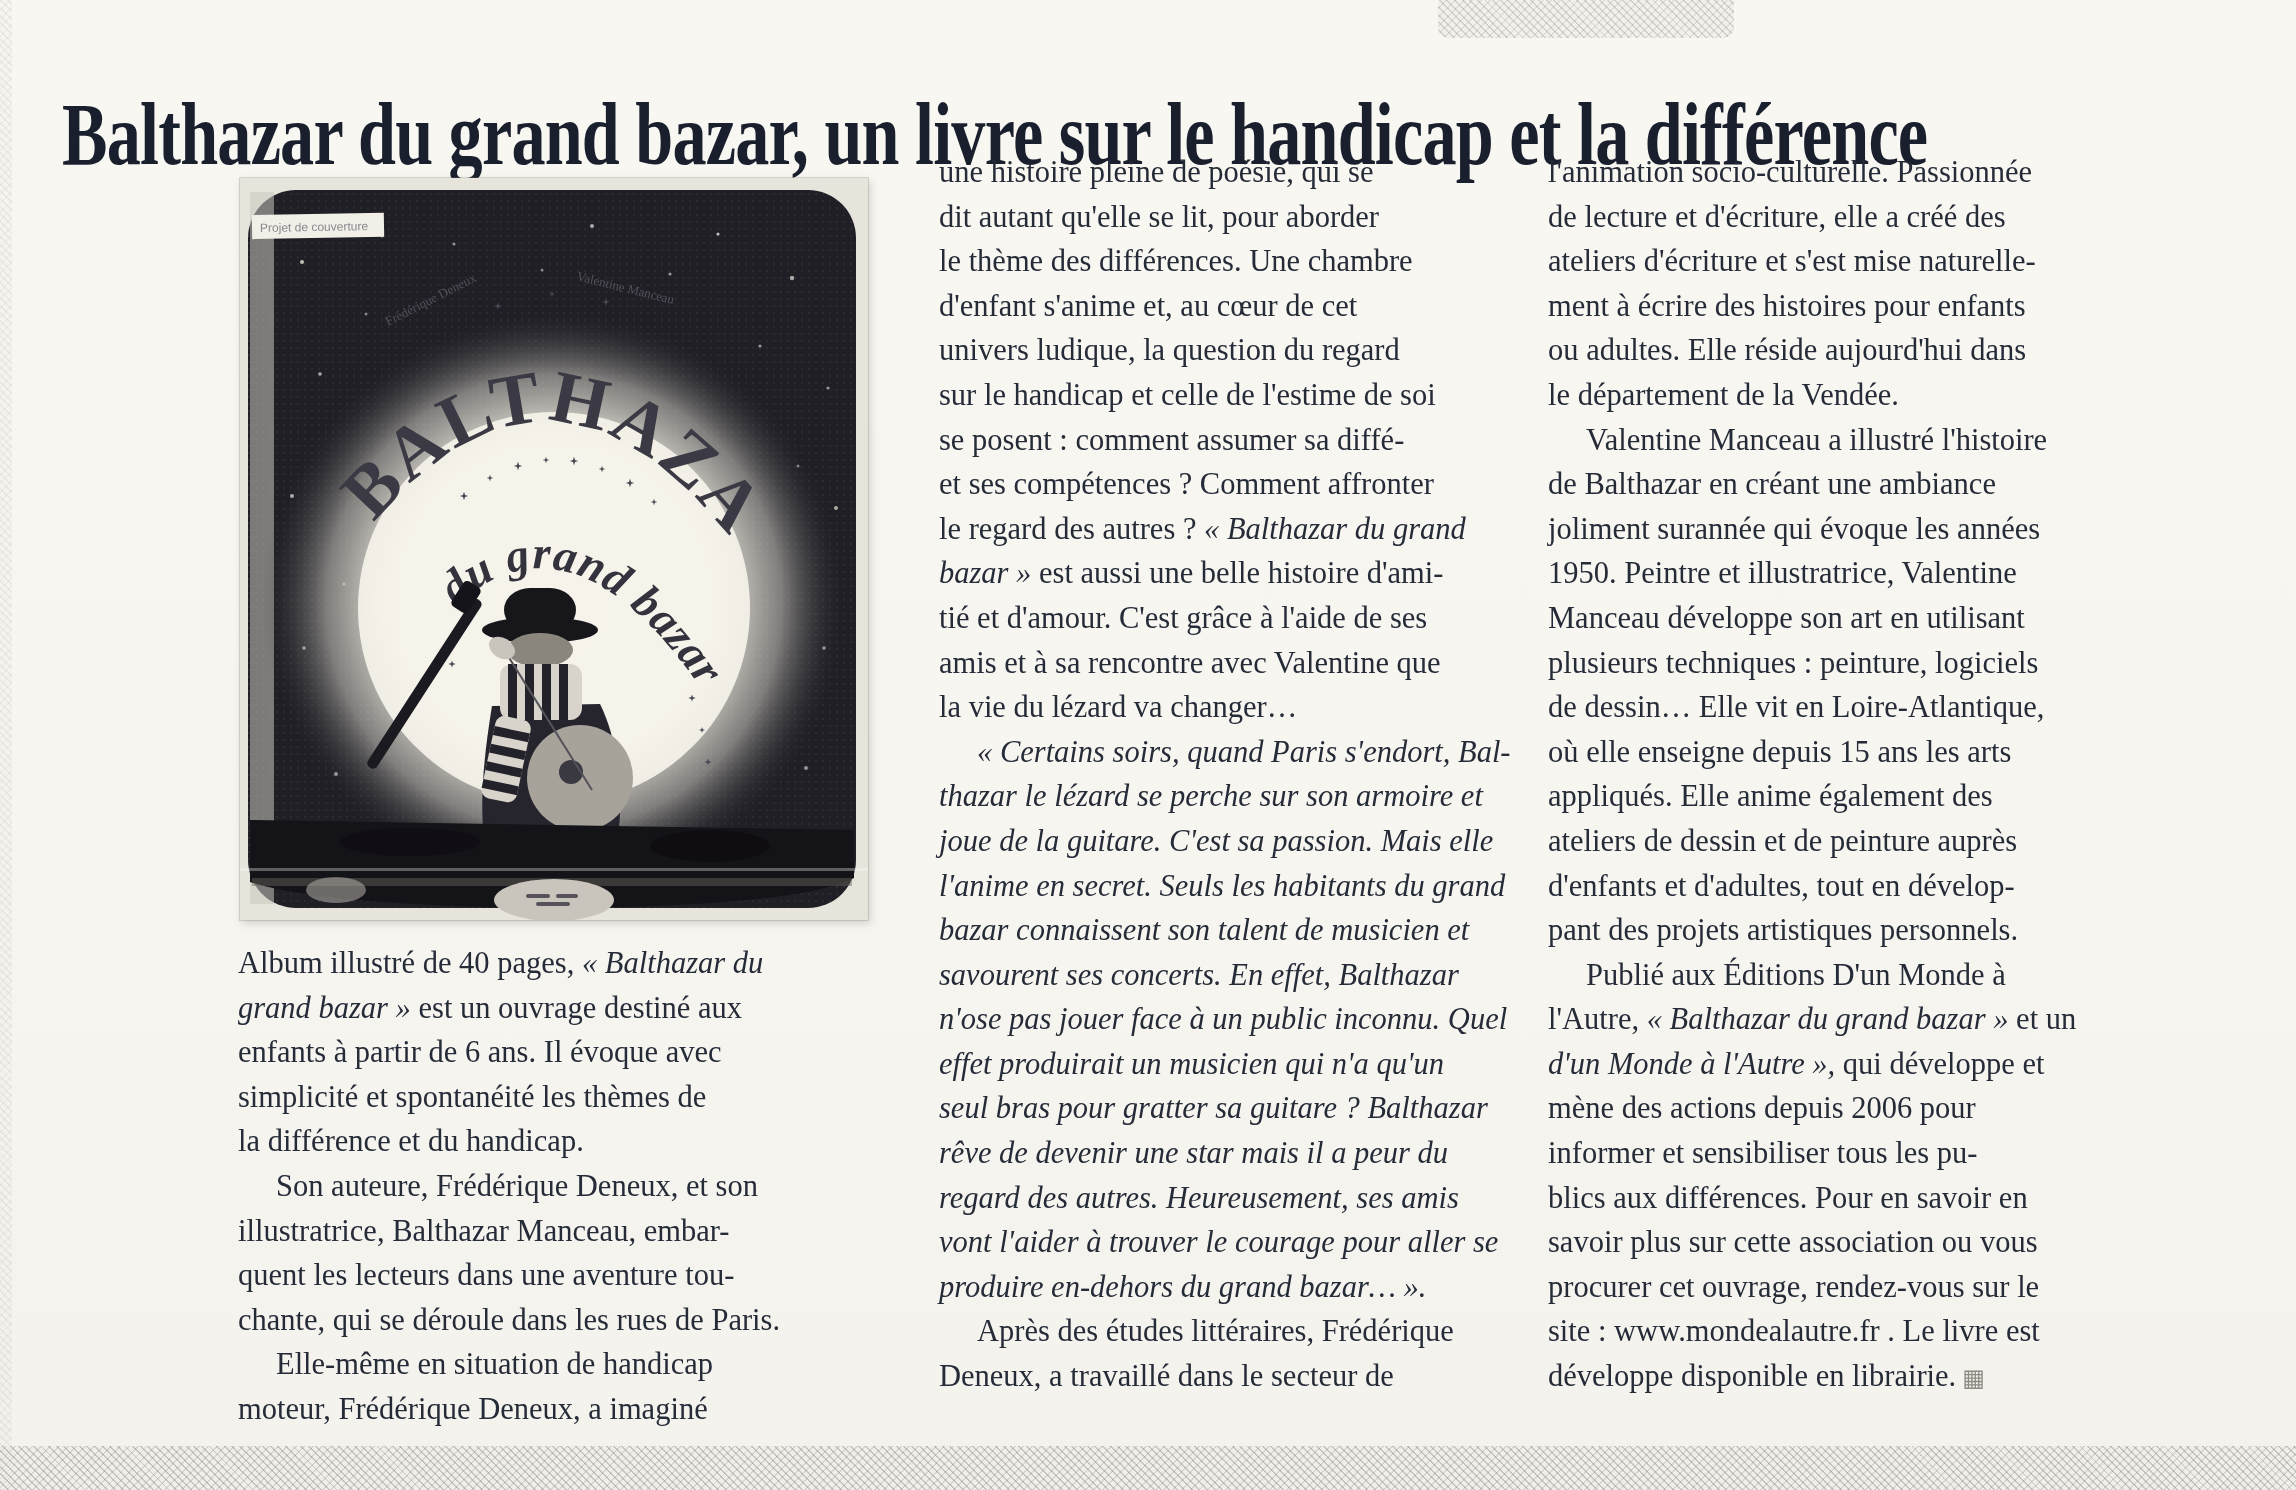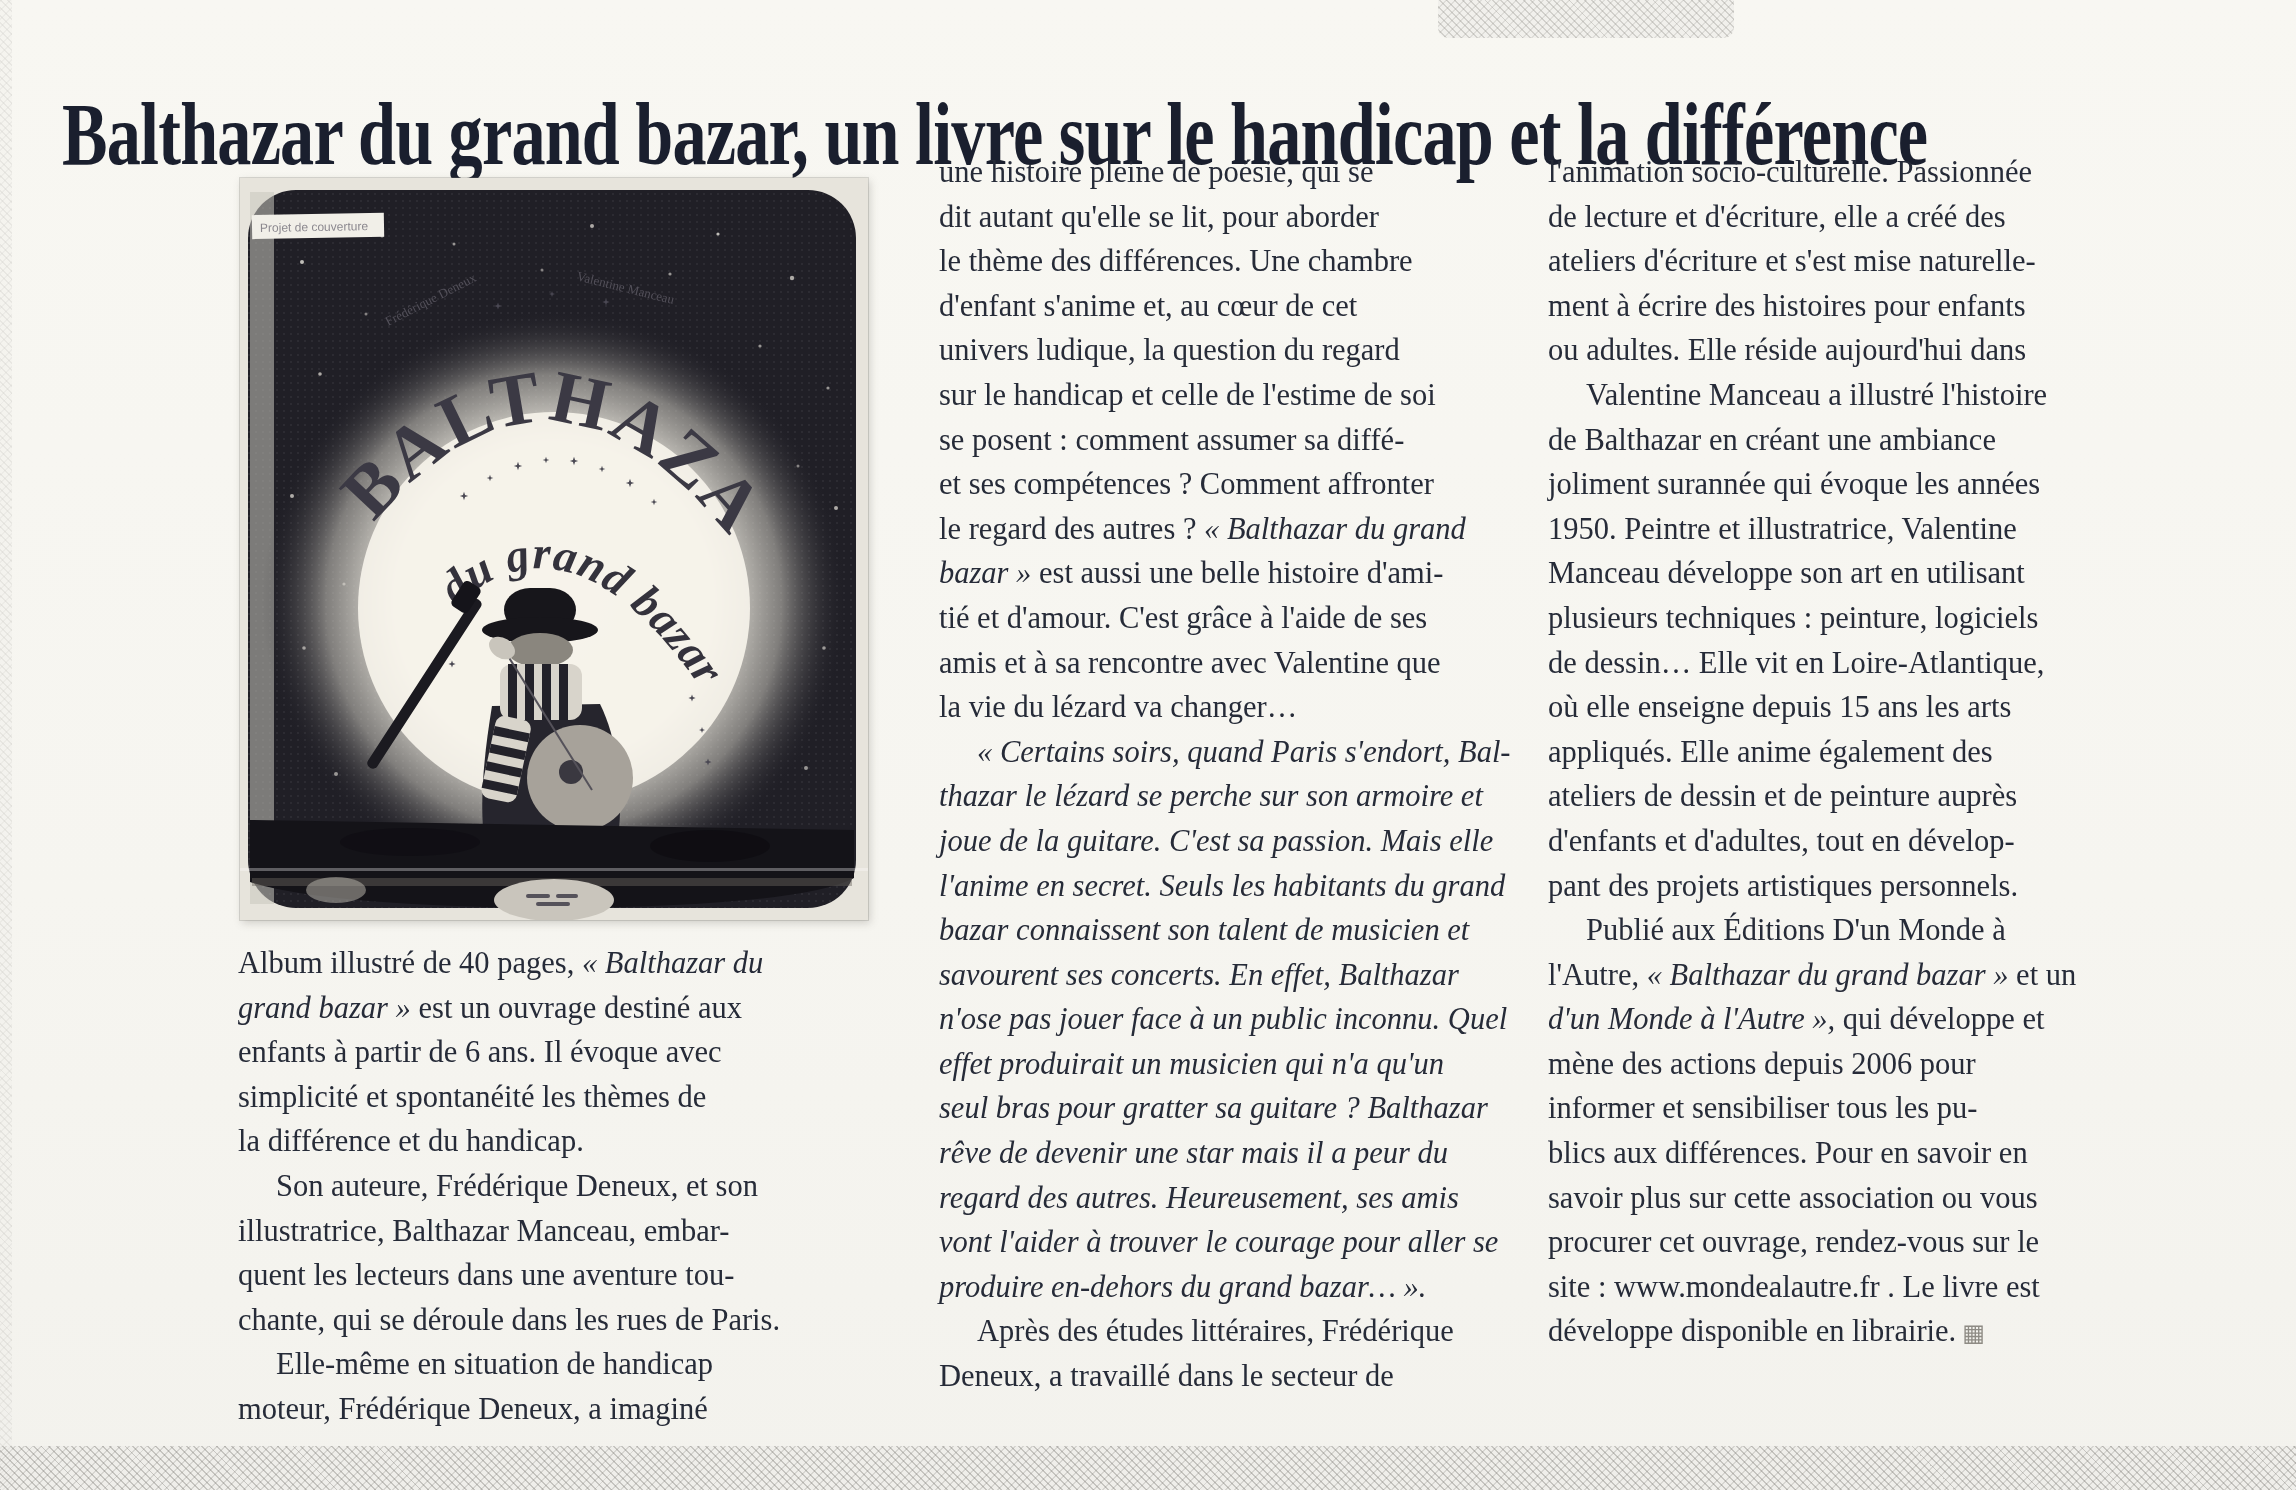--- a/index.html
+++ b/index.html
@@ -257,20 +257,21 @@
       </p>
     </div>
 
   <div class="col col3">
       <p class="para">
         <span class="ln"><span>l'animation socio-culturelle. Passionnée</span></span>
         <span class="ln"><span>de lecture et d'écriture, elle a créé des</span></span>
         <span class="ln"><span>ateliers d'écriture et s'est mise naturelle-</span></span>
         <span class="ln"><span>ment à écrire des histoires pour enfants</span></span>
         <span class="ln"><span>ou adultes. Elle réside aujourd'hui dans</span></span>
+        <span class="ln"><span>le département de la Vendée.</span></span>
       </p>
       <p class="para">
         <span class="ln ind"><span>Valentine Manceau a illustré l'histoire</span></span>
         <span class="ln"><span>de Balthazar en créant une ambiance</span></span>
         <span class="ln"><span>joliment surannée qui évoque les années</span></span>
         <span class="ln"><span>1950. Peintre et illustratrice, Valentine</span></span>
         <span class="ln"><span>Manceau développe son art en utilisant</span></span>
         <span class="ln"><span>plusieurs techniques : peinture, logiciels</span></span>
         <span class="ln"><span>de dessin… Elle vit en Loire-Atlantique,</span></span>
         <span class="ln"><span>où elle enseigne depuis 15 ans les arts</span></span>

